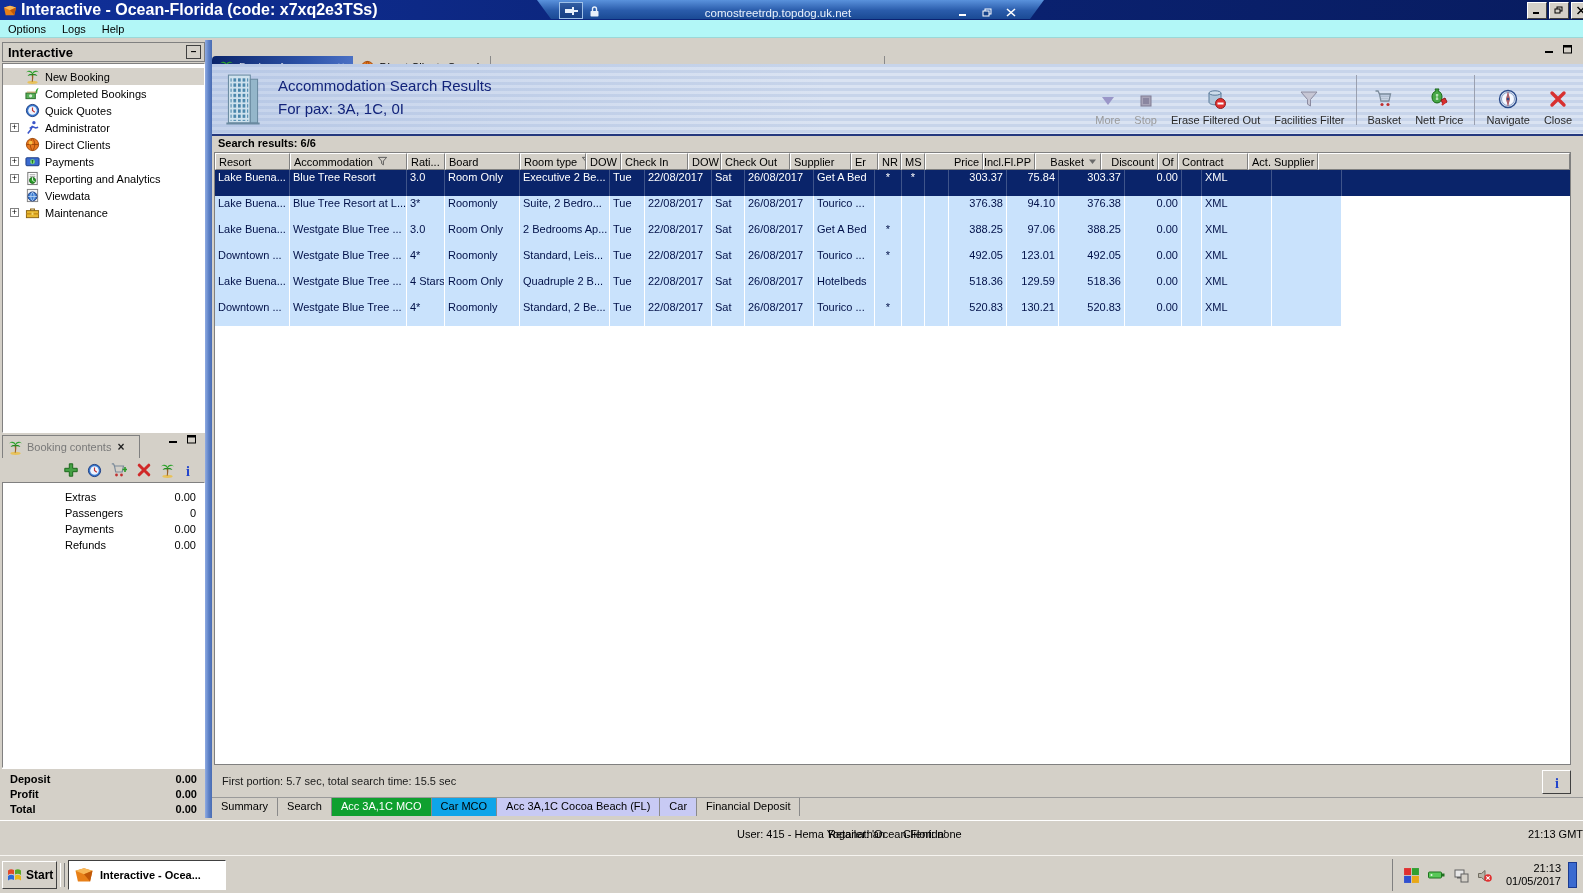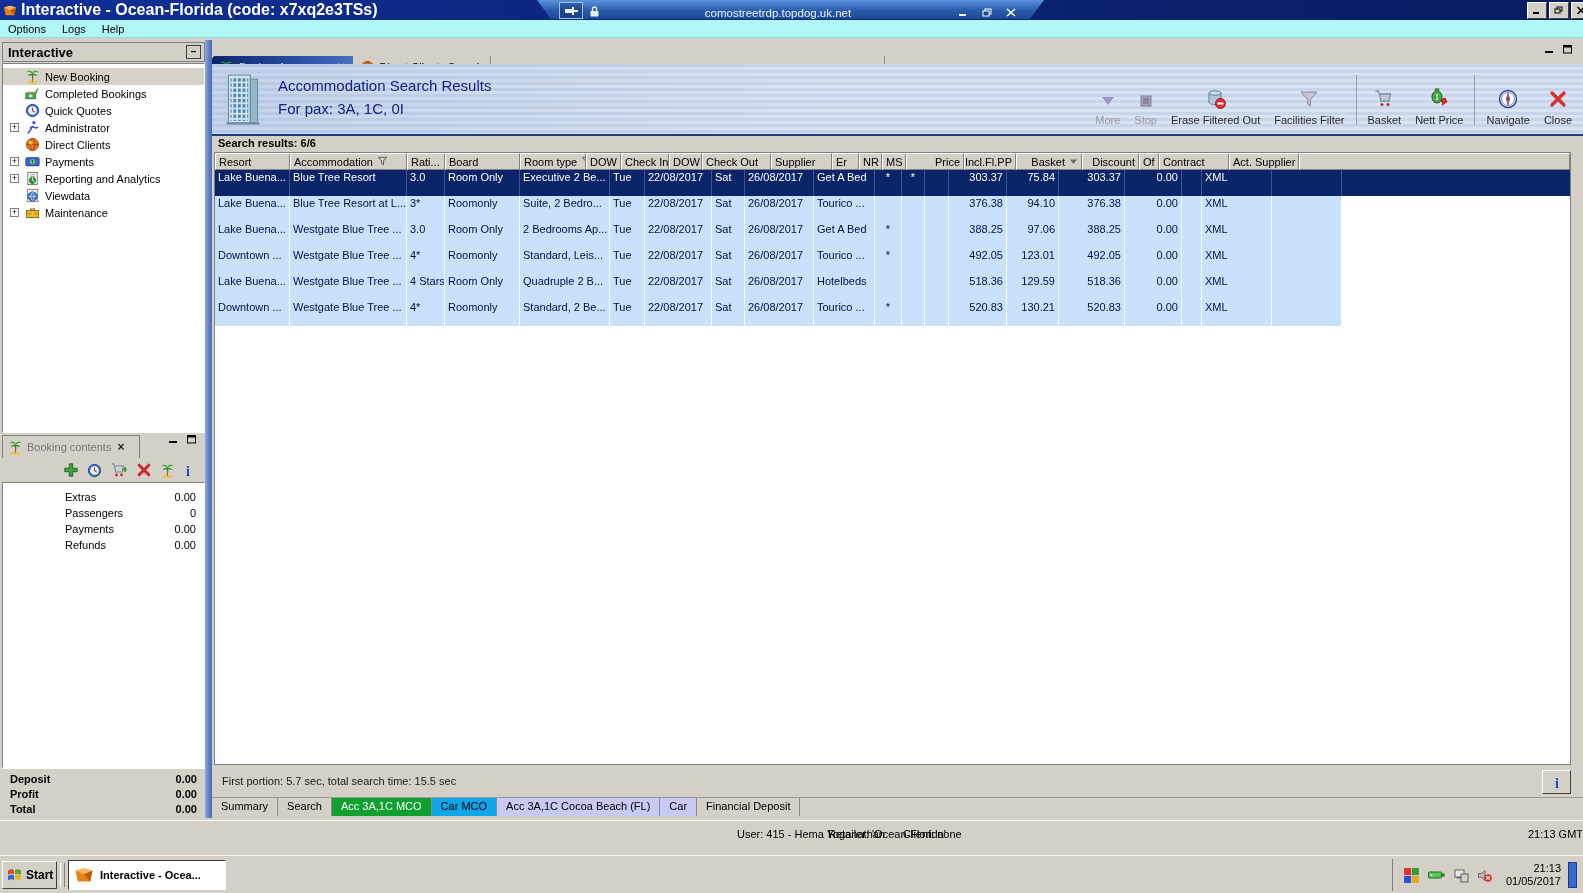--- a/index.html
+++ b/index.html
@@ -634,21 +634,21 @@
             <span>Room type</span>
             <span class="ic">
               <svg width="11" height="11" viewBox="0 0 12 12">
                 <path d="M1.5 1.5h9L7 5.5v4.2L5 8.2V5.5z" fill="#d4d0c8" stroke="#555"></path>
               </svg>
             </span>
           </div>
           <div class="gh-cell" style="width: 35px;">
             <span>DOW</span>
           </div>
-          <div class="gh-cell" style="width: 48px;">
+          <div class="gh-cell" style="width: 67px;">
             <span>Check In</span>
           </div>
           <div class="gh-cell" style="width: 33px;">
             <span>DOW</span>
           </div>
           <div class="gh-cell" style="width: 69px;">
             <span>Check Out</span>
           </div>
           <div class="gh-cell" style="width: 61px;">
             <span>Supplier</span>

